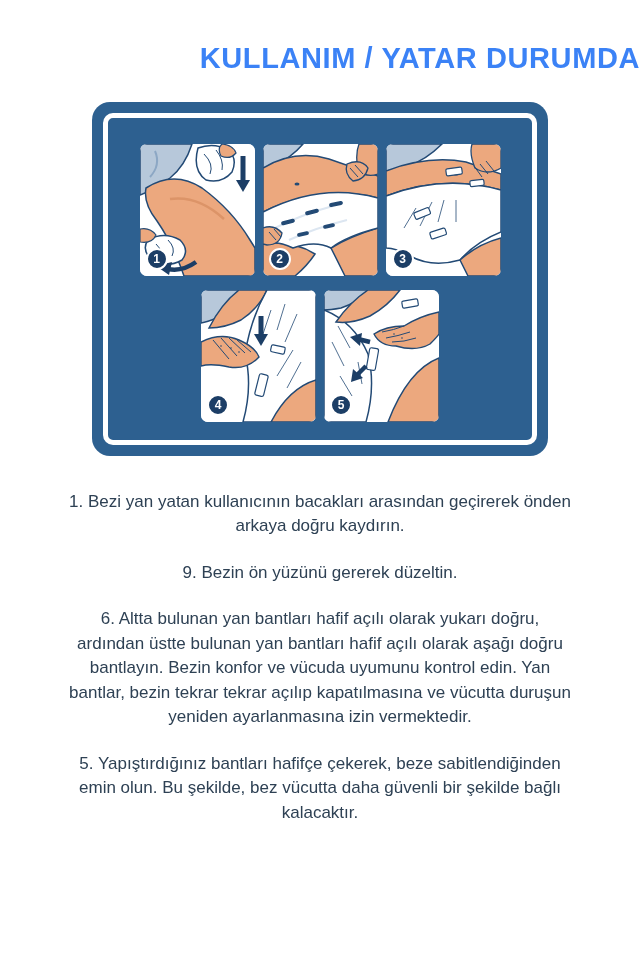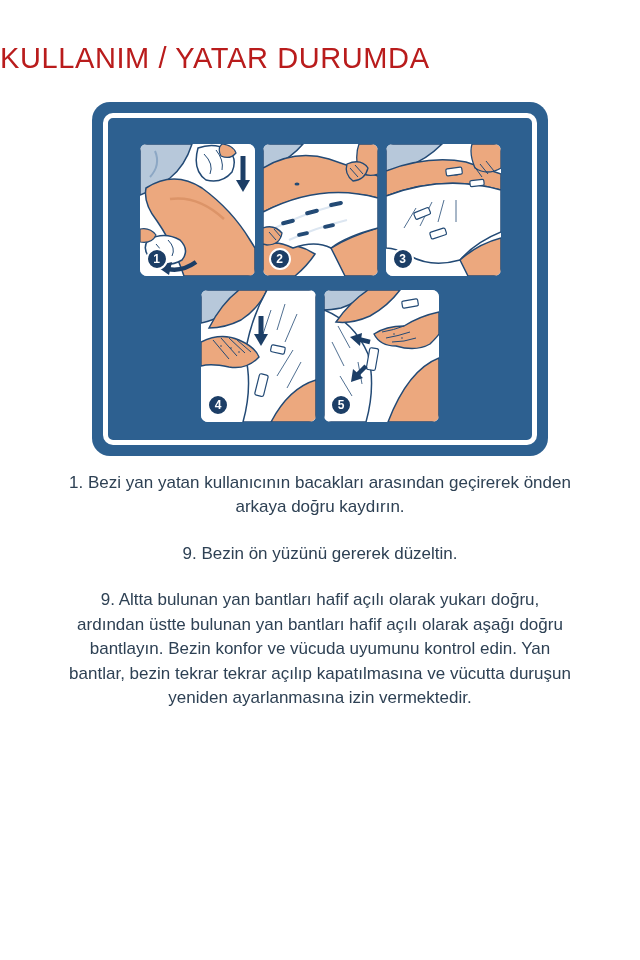--- a/index.html
+++ b/index.html
@@ -7,25 +7,25 @@
   body {
     width: 640px; height: 960px;
     font-family: "Liberation Sans", sans-serif;
     overflow: hidden;
     position: relative;
   }
   .page { width: 640px; height: 960px; }
 
   .title {
     margin: 42px 0 0;
-    text-align: left;
+    text-align: right;
     font-size: 29px;
-    font-weight: 400;
+    font-weight: 700;
     letter-spacing: 0.6px;
-    color: #b91c1c;
+    color: #3b82f6;
   }
 
   
   .figure-box {
     position: relative;
     width: 456px;
     height: 354px;
     margin: 27px auto 0;
     background: #2d6090;
     border-radius: 18px;
@@ -66,21 +66,21 @@
     font-size: 12px;
     font-weight: 700;
     display: flex;
     align-items: center;
     justify-content: center;
   }
 
   
   .steps {
     width: 508px;
-    margin: 15px auto 0;
+    margin: 34px auto 0;
     text-align: center;
     color: #2e4154;
     font-size: 17px;
     line-height: 1.44;
   }
   .step { margin-bottom: 22px; }
   .step:last-child { margin-bottom: 0; }
 </style>
 </head>
 <body>
@@ -253,16 +253,17 @@
           <span class="badge">5</span>
         </figure>
 
       </div>
     </div>
   </div>
 
   <div class="steps">
     <p class="step">1. Bezi yan yatan kullanıcının bacakları arasından geçirerek önden arkaya doğru kaydırın.</p>
     <p class="step">9. Bezin ön yüzünü gererek düzeltin.</p>
-    <p class="step">9. Altta bulunan yan bantları hafif açılı olarak yukarı doğru, ardından üstte bulunan yan bantları hafif açılı olarak aşağı doğru bantlayın. Bezin konfor ve vücuda uyumunu kontrol edin. Yan bantlar, bezin tekrar tekrar açılıp kapatılmasına ve vücutta duruşun yeniden ayarlanmasına izin vermektedir.</p>
+    <p class="step">6. Altta bulunan yan bantları hafif açılı olarak yukarı doğru, ardından üstte bulunan yan bantları hafif açılı olarak aşağı doğru bantlayın. Bezin konfor ve vücuda uyumunu kontrol edin. Yan bantlar, bezin tekrar tekrar açılıp kapatılmasına ve vücutta duruşun yeniden ayarlanmasına izin vermektedir.</p>
+    <p class="step">5. Yapıştırdığınız bantları hafifçe çekerek, beze sabitlendiğinden emin olun. Bu şekilde, bez vücutta daha güvenli bir şekilde bağlı kalacaktır.</p>
   </div>
 
 </div>
 
 </body></html>

